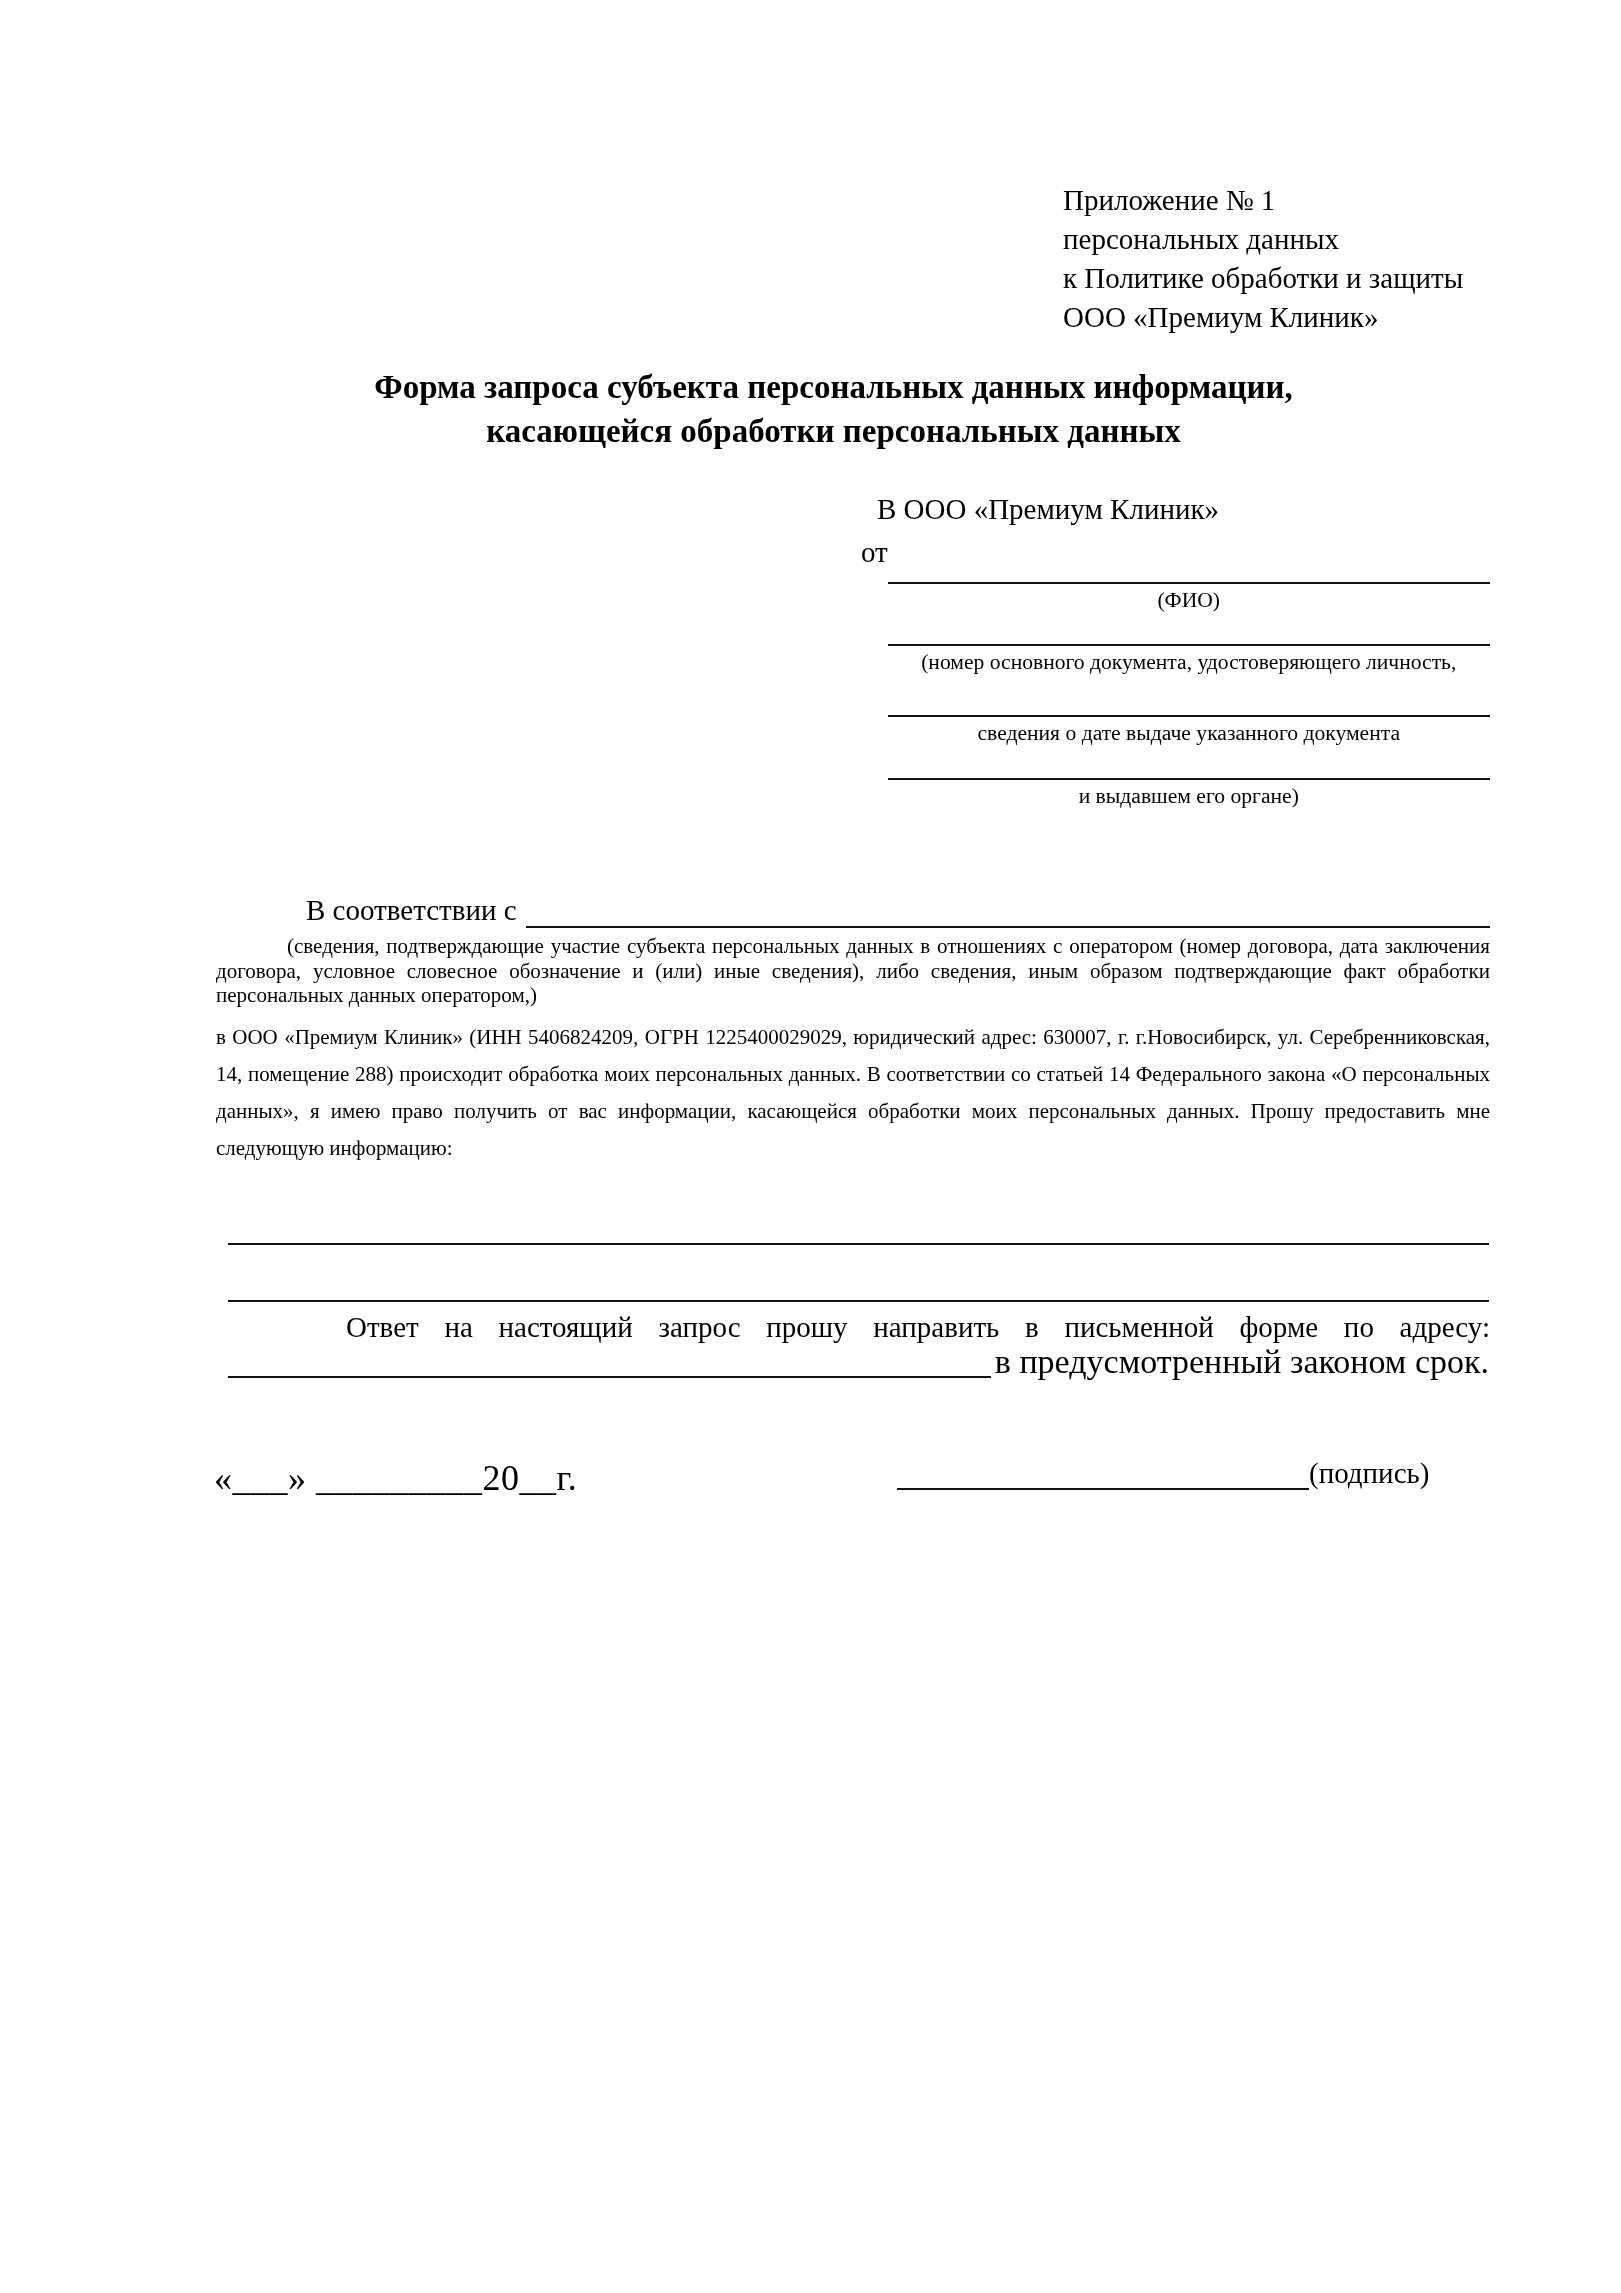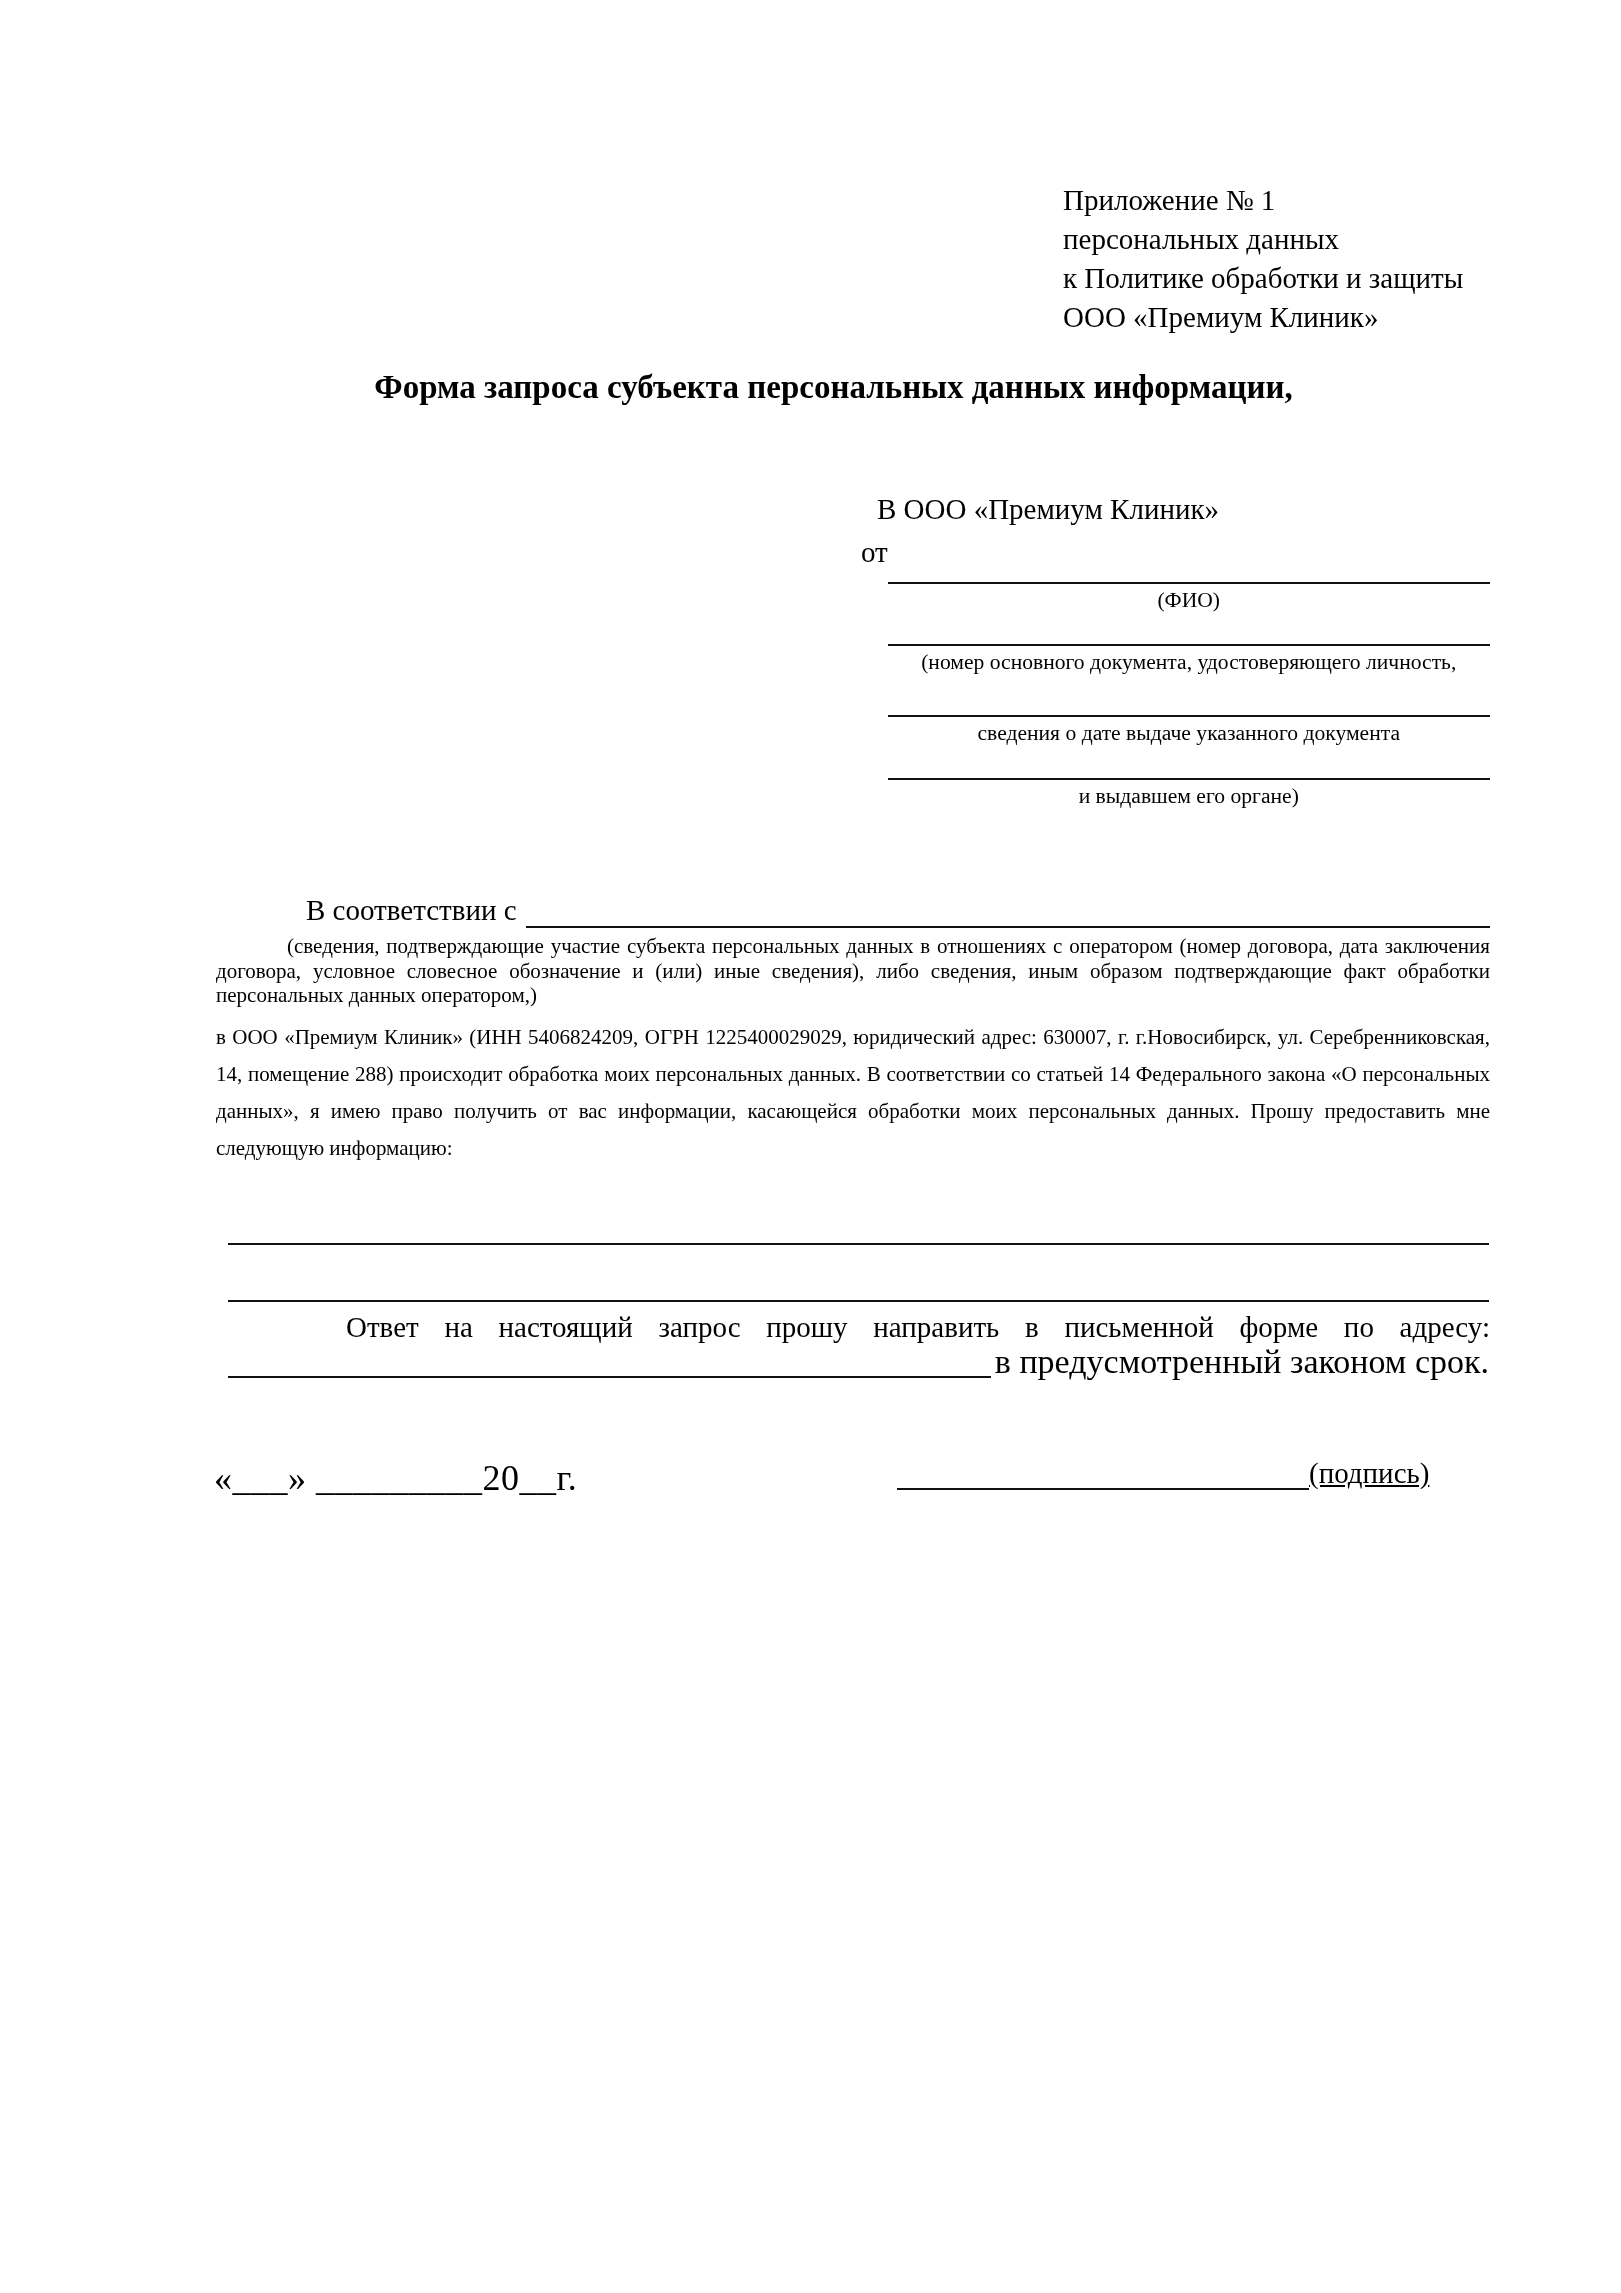--- a/index.html
+++ b/index.html
@@ -36,36 +36,37 @@
   .resp1{position:absolute;left:216px;top:1309px;width:1274px;font-size:29px;line-height:37px;
          text-align:justify;text-align-last:justify;text-indent:130px;}
   .resp2{position:absolute;left:228px;top:1345px;width:1261px;display:flex;align-items:stretch;
          font-size:34px;line-height:33px;}
   .ufill2{flex:1;border-bottom:2.5px solid #111;margin-right:3.9px;}
   .resp2-txt{white-space:nowrap;}
   
   .date{position:absolute;left:214px;top:1457px;font-size:36px;white-space:nowrap;letter-spacing:0.5px;}
   .sig{position:absolute;left:897px;top:1457px;display:flex;align-items:stretch;font-size:29px;line-height:33px;}
   .sigline{width:412px;border-bottom:2.5px solid #111;}
-  .sig-txt{white-space:nowrap;text-decoration:underline;}
+  .sig-txt{white-space:nowrap;}
 </style>
 </head>
 <body>
 
 <div class="page">
 
   <div class="hdr">
     <div>Приложение № 1</div>
     <div>персональных данных</div>
     <div>к Политике обработки и защиты</div>
     <div>ООО «Премиум Клиник»</div>
   </div>
 
   <div class="title">
     <div>Форма запроса субъекта персональных данных информации,</div>
+    <div>касающейся обработки персональных данных</div>
   </div>
 
   <div class="addr">
     <div class="addr-to">В ООО «Премиум Клиник»</div>
     <div class="addr-from">от</div>
 
     <div class="fline" style="top:102px"></div>
     <div class="fcap" style="top:108px">(ФИО)</div>
 
     <div class="fline" style="top:164px"></div>

